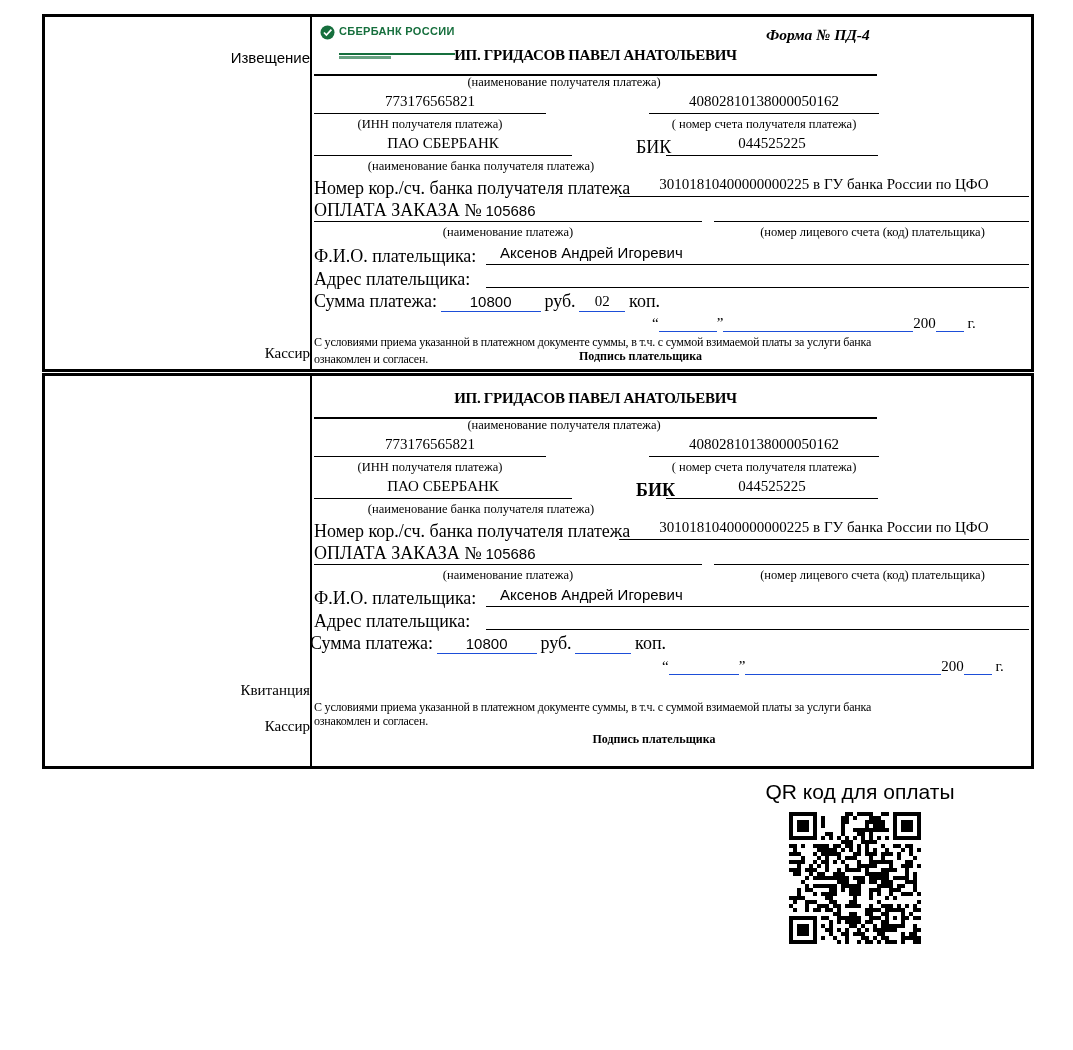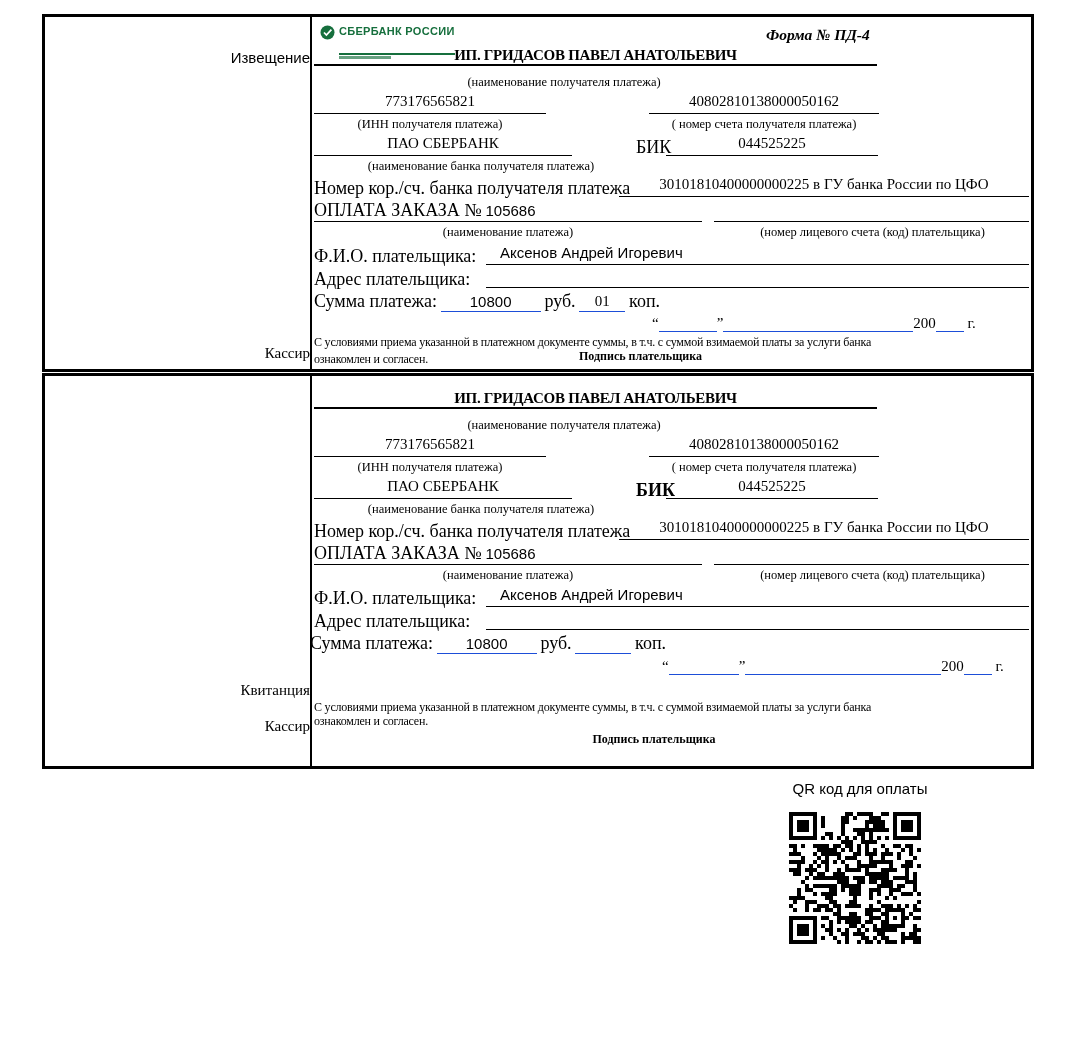--- a/index.html
+++ b/index.html
@@ -14,34 +14,34 @@
   .leftcol { position:absolute; left:0; top:0; bottom:0; width:267px; border-right:2px solid #000; }
   .rightcol { position:absolute; left:269px; top:0; right:0; bottom:0; }
   .side-label { position:absolute; left:0; width:100%; text-align:right; font-weight:normal; font-size:15px; }
   .side-sans { font-family:"Liberation Sans","DejaVu Sans",sans-serif; }
   .sans { font-family:"Liberation Sans","DejaVu Sans",sans-serif; }
   .lbl { font-size:18px; }
   .val { font-size:15px; }
   .ucell { position:absolute; text-align:center; border-bottom:1px solid #000; height:21px; font-size:15px; }
   .capcell { position:absolute; text-align:center; font-size:12.5px; }
   .name-row { position:absolute; left:0; width:563px; text-align:center; font-weight:bold; font-size:15px;
-              letter-spacing:-0.3px; border-bottom:2px solid #000; padding-bottom:0; }
+              letter-spacing:-0.3px; border-bottom:2px solid #000; padding-bottom:10px; }
   .agree { font-size:12px; letter-spacing:-0.2px; }
   .sig { font-weight:bold; font-size:12px; }
   
   .sberlogo { position:absolute; display:flex; align-items:flex-start; gap:4px; }
   .logo-txt { color:#166f3d; font-family:"Liberation Sans","DejaVu Sans",sans-serif;
               font-weight:bold; font-size:11px; letter-spacing:0.3px;
               border-bottom:2px solid #166f3d; padding-bottom:16px; line-height:12px; }
   .logo-tag { margin-top:1px; width:52px; height:3px; background:#166f3d; opacity:0.65; }
   .forma { position:absolute; font-weight:bold; font-style:italic; font-size:15.5px; }
   .inline-u { display:inline-block; border-bottom:1px solid #1d4ed8; text-align:center; vertical-align:bottom; height:19px; font-size:15px; }
   .fio-u { position:absolute; right:2px; border-bottom:1px solid #000; height:21px; font-size:15px;
            font-family:"Liberation Sans","DejaVu Sans",sans-serif; padding-left:14px; }
-  .qr-title { position:absolute; font-family:"Liberation Sans","DejaVu Sans",sans-serif; font-size:15px; }
+  .qr-title { position:absolute; font-family:"Liberation Sans","DejaVu Sans",sans-serif; font-size:21px; }
   .qr-box { position:absolute; }
 </style>
 </head>
 <body>
 
 <div class="box box1">
   <div class="leftcol">
     <div class="side-label side-sans" style="top:32px">Извещение</div>
     <div class="side-label" style="top:328px">Кассир</div>
   </div>
@@ -86,21 +86,21 @@
     <div class="lbl" style="position:absolute;top:229px;left:0">Ф.И.О. плательщика:</div>
     <div class="fio-u" style="top:227px;left:172px">Аксенов Андрей Игоревич</div>
 
     <div class="lbl" style="position:absolute;top:252px;left:0">Адрес плательщика:</div>
     <div class="fio-u" style="top:250px;left:172px"></div>
 
     <div style="position:absolute;top:274px;left:0;font-size:15px">
       <span class="lbl">Сумма платежа:</span>
       <span class="inline-u sans" style="width:100px">10800</span>
       <span class="lbl">руб.</span>
-      <span class="inline-u" style="width:46px">01</span>
+      <span class="inline-u" style="width:46px">02</span>
       <span class="lbl">коп.</span>
     </div>
 
     <div style="position:absolute;top:296px;left:338px;font-size:15px">
       <span>“</span><span class="inline-u" style="width:58px"></span><span>”</span><span class="inline-u" style="width:190px"></span><span>200</span><span class="inline-u" style="width:28px"></span> <span>г.</span>
     </div>
 
     <div class="agree" style="position:absolute;top:318px;left:0;width:680px">С условиями приема указанной в платежном документе суммы, в т.ч. с суммой взимаемой платы за услуги банка</div>
     <div style="position:absolute;top:332px;left:0;right:0">
       <span class="agree">ознакомлен и согласен.</span>

